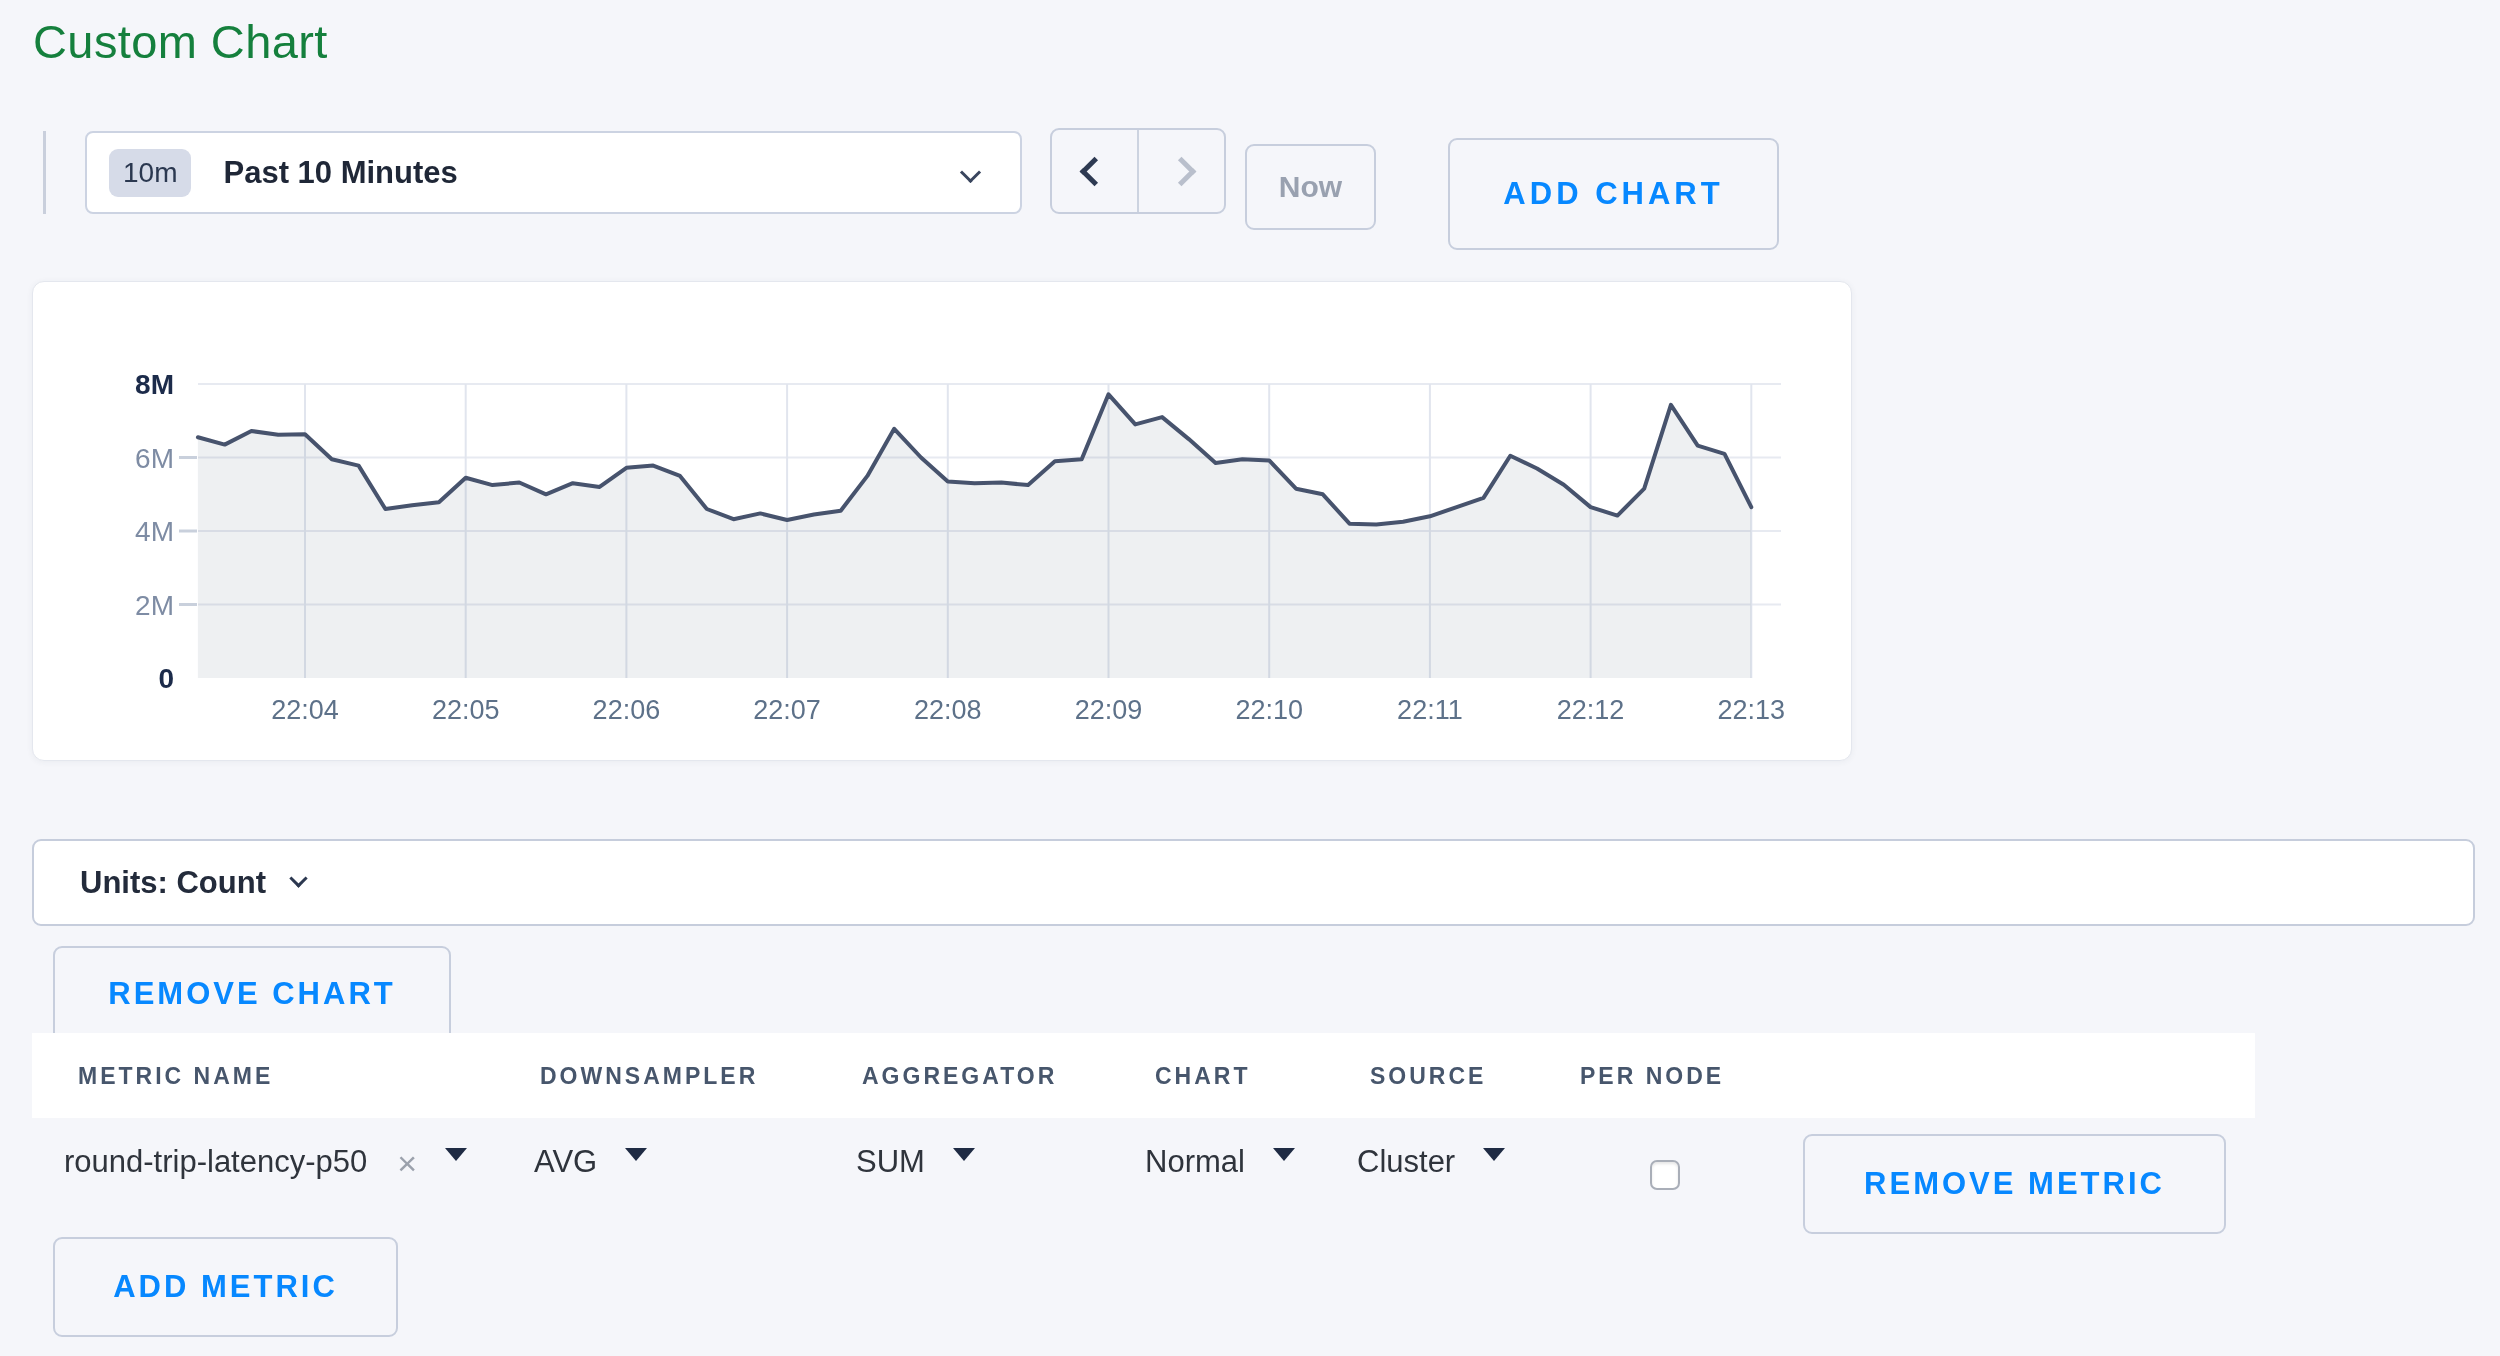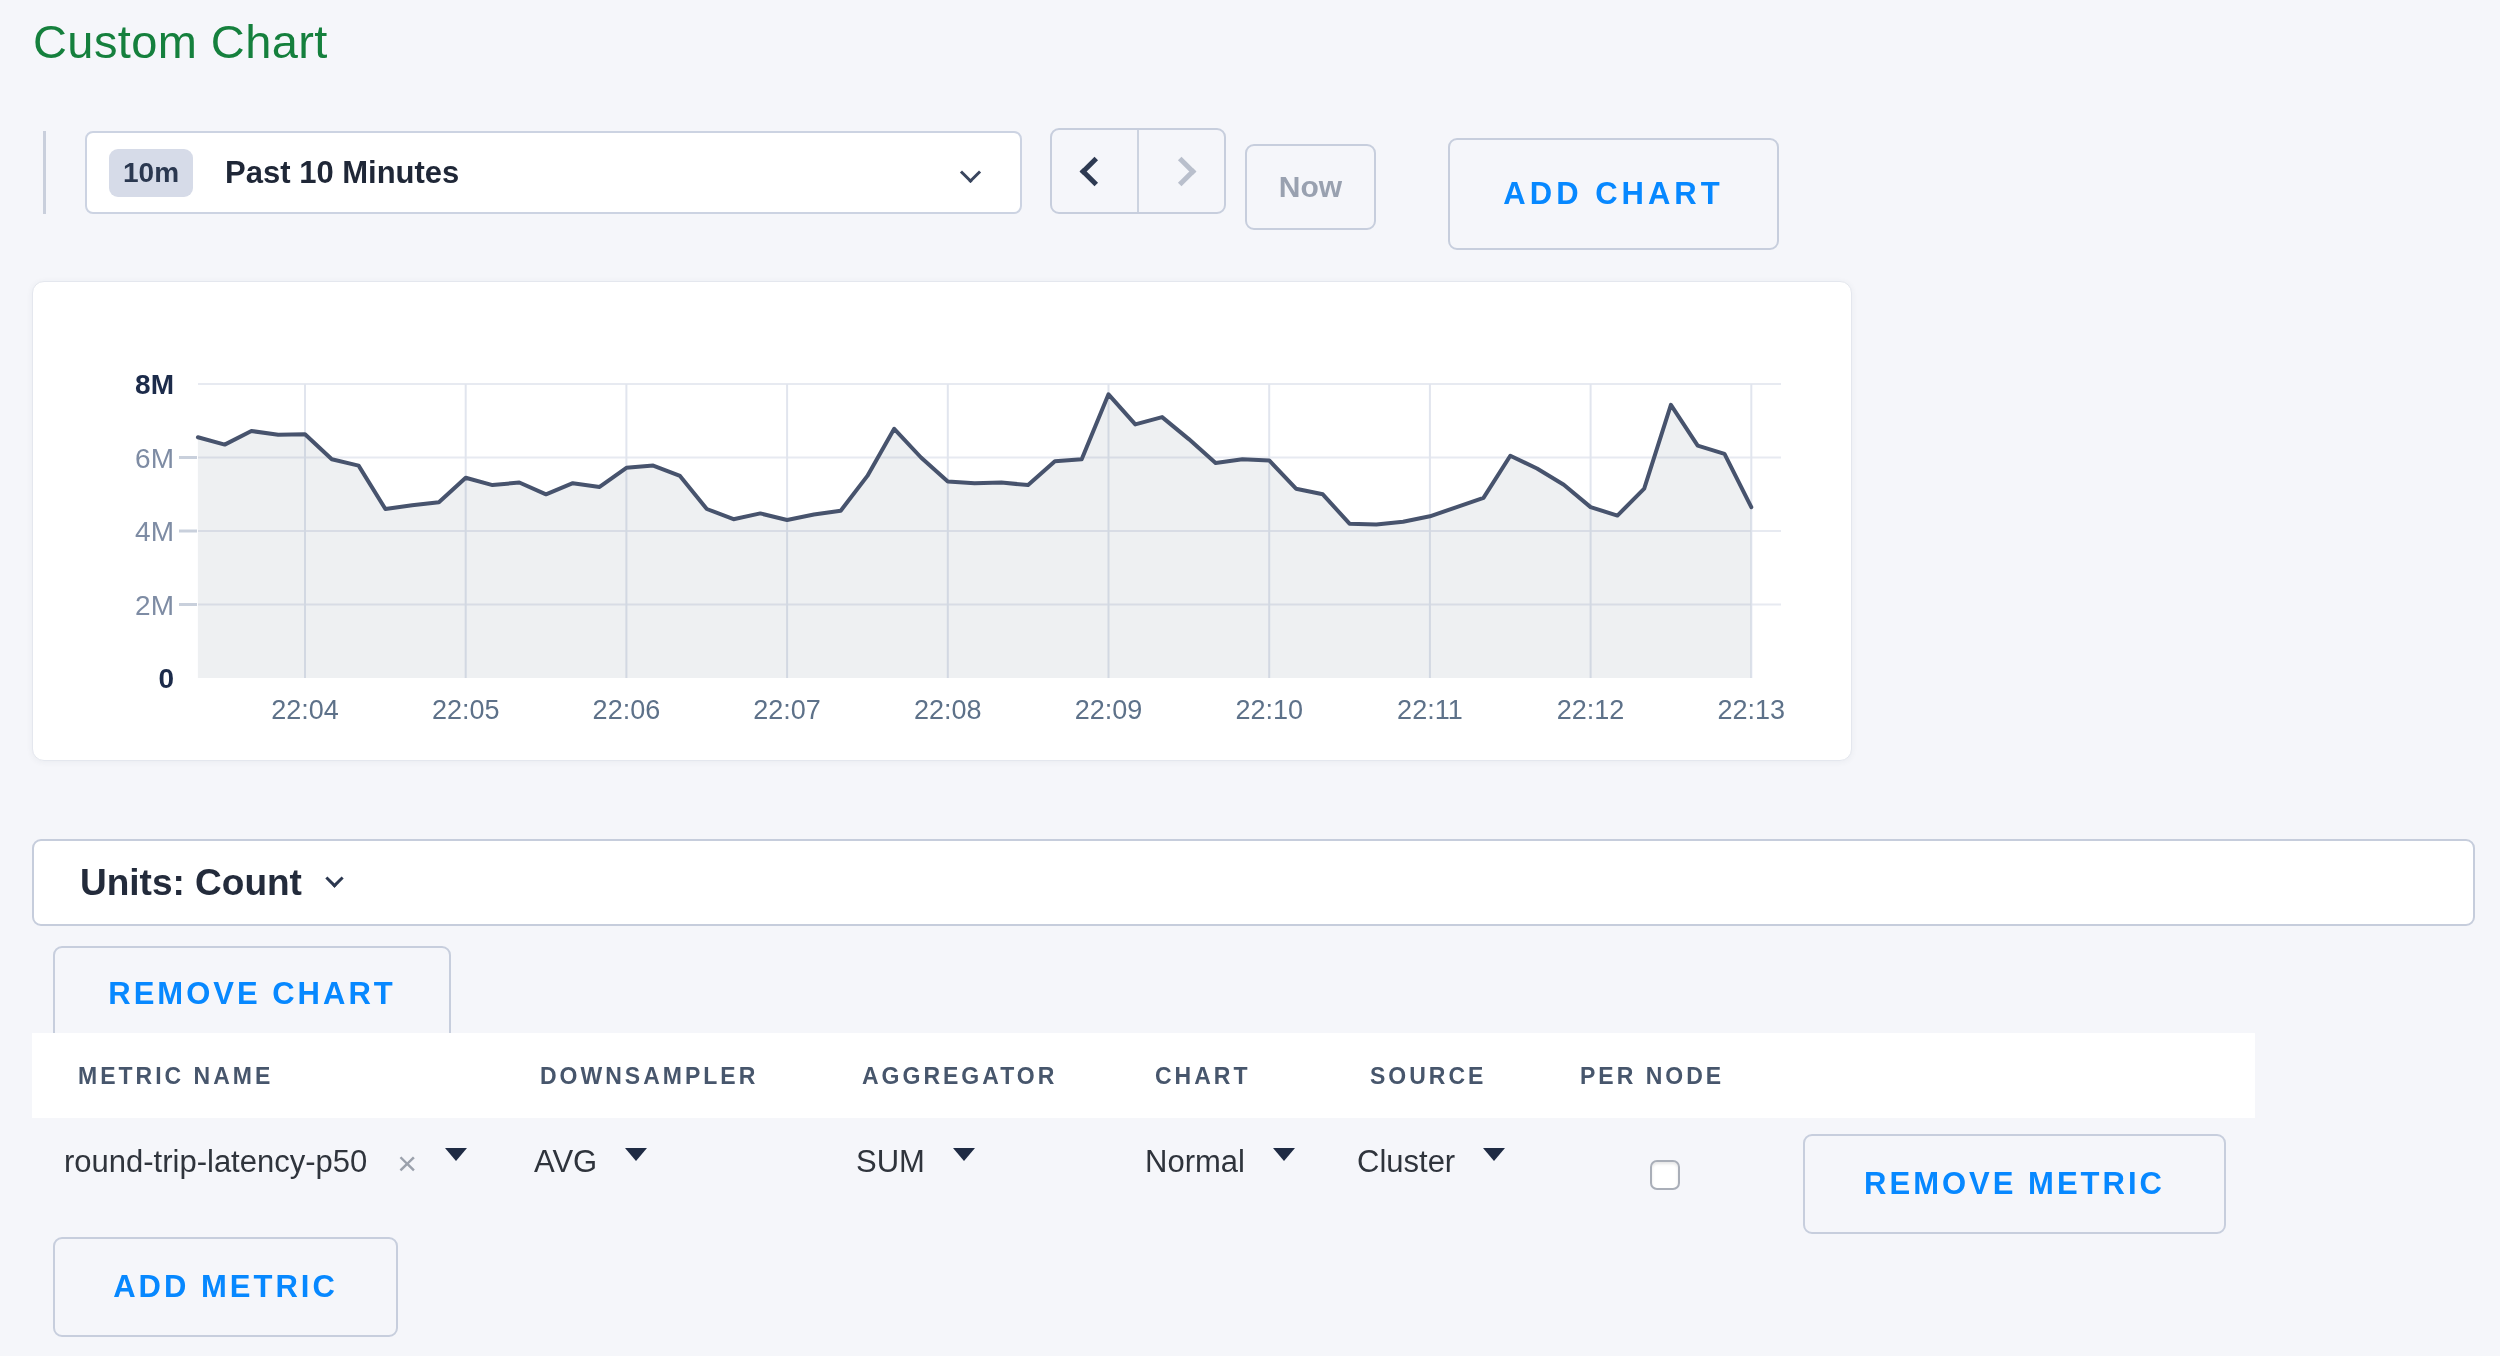--- a/index.html
+++ b/index.html
@@ -13,21 +13,21 @@
 
   
   .chev{display:inline-block;border:solid #39455e;border-width:0 3px 3px 0;padding:6px;}
   .chev.down{transform:rotate(45deg);}
   .chev.big{border-width:0 5px 5px 0;padding:8px;}
   .chev.left{transform:rotate(135deg);border-color:#2e3a52;}
   .chev.right{transform:rotate(-45deg);border-color:#b9bfcc;}
 
   .time-select{left:85px;top:131px;width:937px;height:83px;background:#fff;border:2px solid #ccd3e2;
     border-radius:8px;display:flex;align-items:center;box-sizing:border-box;cursor:pointer;}
-  .badge{margin-left:22px;background:#d6dbe8;color:#2b3850;font-weight:700;font-size:28px;
+  .badge{margin-left:22px;background:#d6dbe8;color:#2b3850;font-weight:400;font-size:28px;
     padding:8px 14px;border-radius:9px;}
   .time-label{margin-left:32px;font-weight:700;font-size:31px;color:#1f2737;}
   .time-select .chev{position:absolute;right:42px;top:32px;}
 
   .arrow-group{left:1050px;top:128px;width:176px;height:86px;border:2px solid #c7cedd;border-radius:9px;
     display:flex;box-sizing:border-box;}
   .arrow-btn{flex:1;display:flex;align-items:center;justify-content:center;cursor:pointer;}
   .arrow-btn + .arrow-btn{border-left:2px solid #ccd3e0;}
 
   .btn{border:2px solid #c7cedd;border-radius:9px;display:flex;align-items:center;justify-content:center;
@@ -41,21 +41,21 @@
 
   .chart-card{left:32px;top:281px;width:1818px;height:478px;background:#fff;border:1px solid #e4e7ee;
     border-radius:12px;box-shadow:0 1px 6px rgba(46,60,87,.06);}
   .chart-card svg{display:block;}
   .ylab{font-size:28px;fill:#7e8ca4;}
   .ylab-strong{font-size:28px;fill:#1c2b4a;font-weight:700;}
   .xlab{font-size:27px;fill:#5d7189;}
 
   .units-bar{left:32px;top:839px;width:2443px;height:87px;background:#fff;border:2px solid #c6cddc;
     border-radius:9px;display:flex;align-items:center;box-sizing:border-box;cursor:pointer;}
-  .units-label{margin-left:46px;font-weight:700;font-size:37px;color:#232b3b;}
+  .units-label{margin-left:46px;font-weight:700;font-size:31px;color:#232b3b;}
   .units-bar .chev{margin-left:26px;margin-top:-8px;border-width:0 3px 3px 0;padding:5px;border-color:#2c3850;}
 
   .header-band{left:32px;top:1033px;width:2223px;height:85px;background:#fff;}
   .col{position:absolute;top:50%;transform:translateY(-50%);font-size:23px;font-weight:700;
     letter-spacing:3px;color:#47566c;white-space:nowrap;}
 
   .row-cell{position:absolute;top:1144px;height:58px;display:flex;gap:28px;
     font-size:31px;color:#2f343c;cursor:pointer;white-space:nowrap;}
   .caret{width:0;height:0;border-left:11px solid transparent;border-right:11px solid transparent;
     border-top:13px solid #1f2b44;margin-top:4px;}

